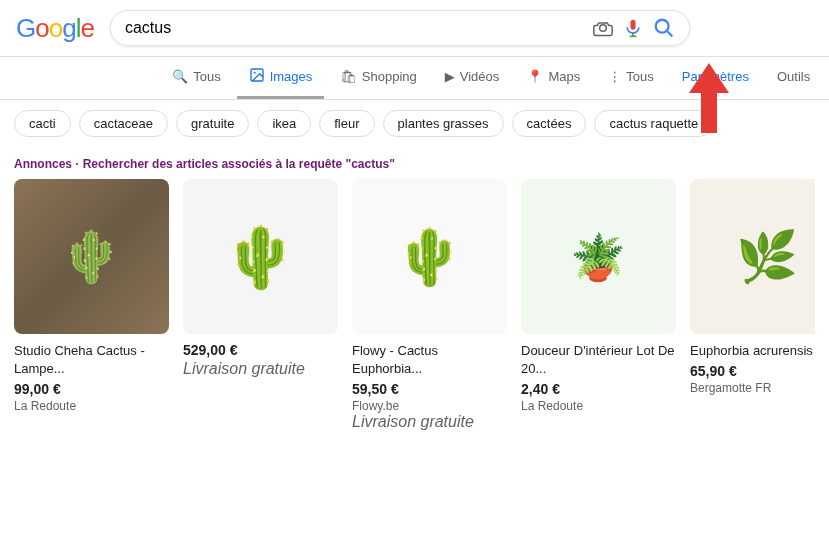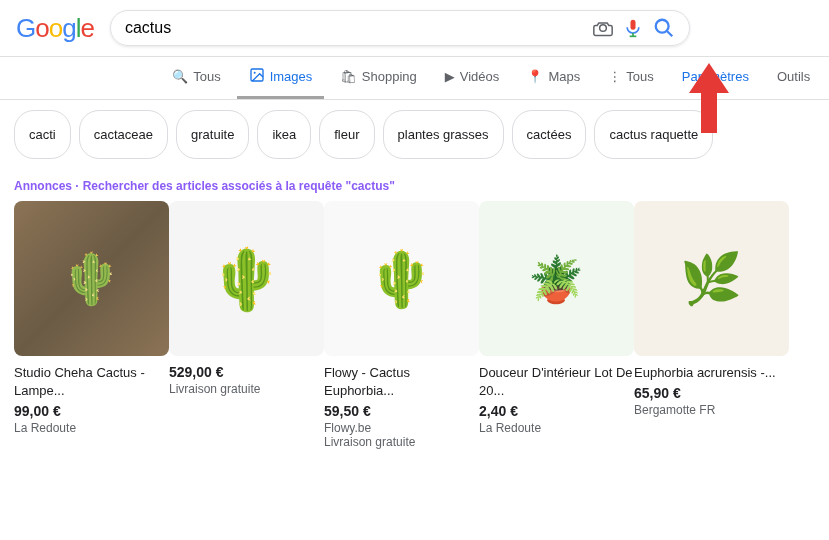--- a/index.html
+++ b/index.html
@@ -22,48 +22,48 @@
 
     
     .nav-tabs { display: flex; align-items: center; padding: 0 160px; border-bottom: 1px solid #e0e0e0; gap: 4px; }
     .nav-tab { display: flex; align-items: center; gap: 5px; padding: 10px 12px; font-size: 13px; color: #5f6368; cursor: pointer; border-bottom: 3px solid transparent; text-decoration: none; white-space: nowrap; }
     .nav-tab.active { color: #1a73e8; border-bottom: 3px solid #a3a3a3; }
     .nav-tab.params { color: #1a73e8; margin-left: auto; }
     .nav-tab.outils { color: #5f6368; align-items: flex-end; }
 
     
     .chips-row { display: flex; align-items: center; gap: 8px; padding: 10px 14px; overflow-x: hidden; }
-    .chip { display: inline-flex; align-items: flex-start; padding: 16px 14px; border: 1px solid #dadce0; border-radius: 20px; font-size: 13px; cursor: pointer; white-space: nowrap; color: #202124; background: #fff; }
+    .chip { display: inline-flex; align-items: flex-start; padding: 5px 14px; border: 1px solid #dadce0; border-radius: 20px; font-size: 13px; cursor: pointer; white-space: nowrap; color: #202124; background: #fff; }
 
     
     .content { padding: 10px 14px; }
     .ads-label { font-size: 12px; color: #5f6368; margin-bottom: 8px; }
-    .ads-label span { font-weight: bold; color: #8b5cf6; margin-top: 48px; }
-
-    
-    .products-grid { display: flex; gap: 0; flex-wrap: nowrap; overflow-x: hidden; }
+    .ads-label span { font-weight: bold; color: #701a75; margin-top: 48px; }
+
+    
+    .products-grid { display: flex; gap: 14px; flex-wrap: nowrap; overflow-x: hidden; }
     .product-card { width: 155px; flex-shrink: 0; cursor: pointer; }
     .product-img { width: 155px; height: 155px; border-radius: 8px; background: #f1f3f4; overflow: hidden; display: flex; align-items: center; justify-content: center; margin-bottom: 8px; }
 
     
     .img-cheha { background: linear-gradient(135deg, #8B7355 0%, #6B5B45 50%, #8B7355 100%); position: relative; }
     .img-cheha::after { content: '🌵'; font-size: 50px; position: absolute; top: 50%; left: 50%; transform: translate(-50%,-50%); filter: grayscale(0.3); }
     .img-cactus2 { background: #f5f5f5; position: relative; }
     .img-cactus2::after { content: '🌵'; font-size: 60px; position: absolute; top: 50%; left: 50%; transform: translate(-50%,-50%); color: #DAA520; }
     .img-flowy { background: #f9f9f9; position: relative; }
     .img-flowy::after { content: '🌵'; font-size: 55px; position: absolute; top: 50%; left: 50%; transform: translate(-50%,-50%); }
     .img-douceur { background: #f0f8f0; position: relative; }
     .img-douceur::after { content: '🪴'; font-size: 45px; position: absolute; top: 50%; left: 50%; transform: translate(-50%,-50%); }
     .img-euphorbia { background: #f5f0e8; position: relative; }
     .img-euphorbia::after { content: '🌿'; font-size: 50px; position: absolute; top: 50%; left: 50%; transform: translate(-50%,-50%); }
 
     .product-title { font-size: 13px; color: #202124; line-height: 1.4; margin-bottom: 3px; }
     .product-price { font-size: 14px; font-weight: bold; color: #202124; margin-bottom: 2px; }
     .product-seller { font-size: 12px; color: #5f6368; }
-    .product-shipping { font-size: 12px; color: #5f6368; }
+    .product-shipping { font-size: 16px; color: #5f6368; font-style: italic; }
 
     .page-wrapper { position: relative; }
   </style>
 </head>
 <body>
 
 <div class="page-wrapper">
 
   <div class="header">
     <div class="google-logo">

